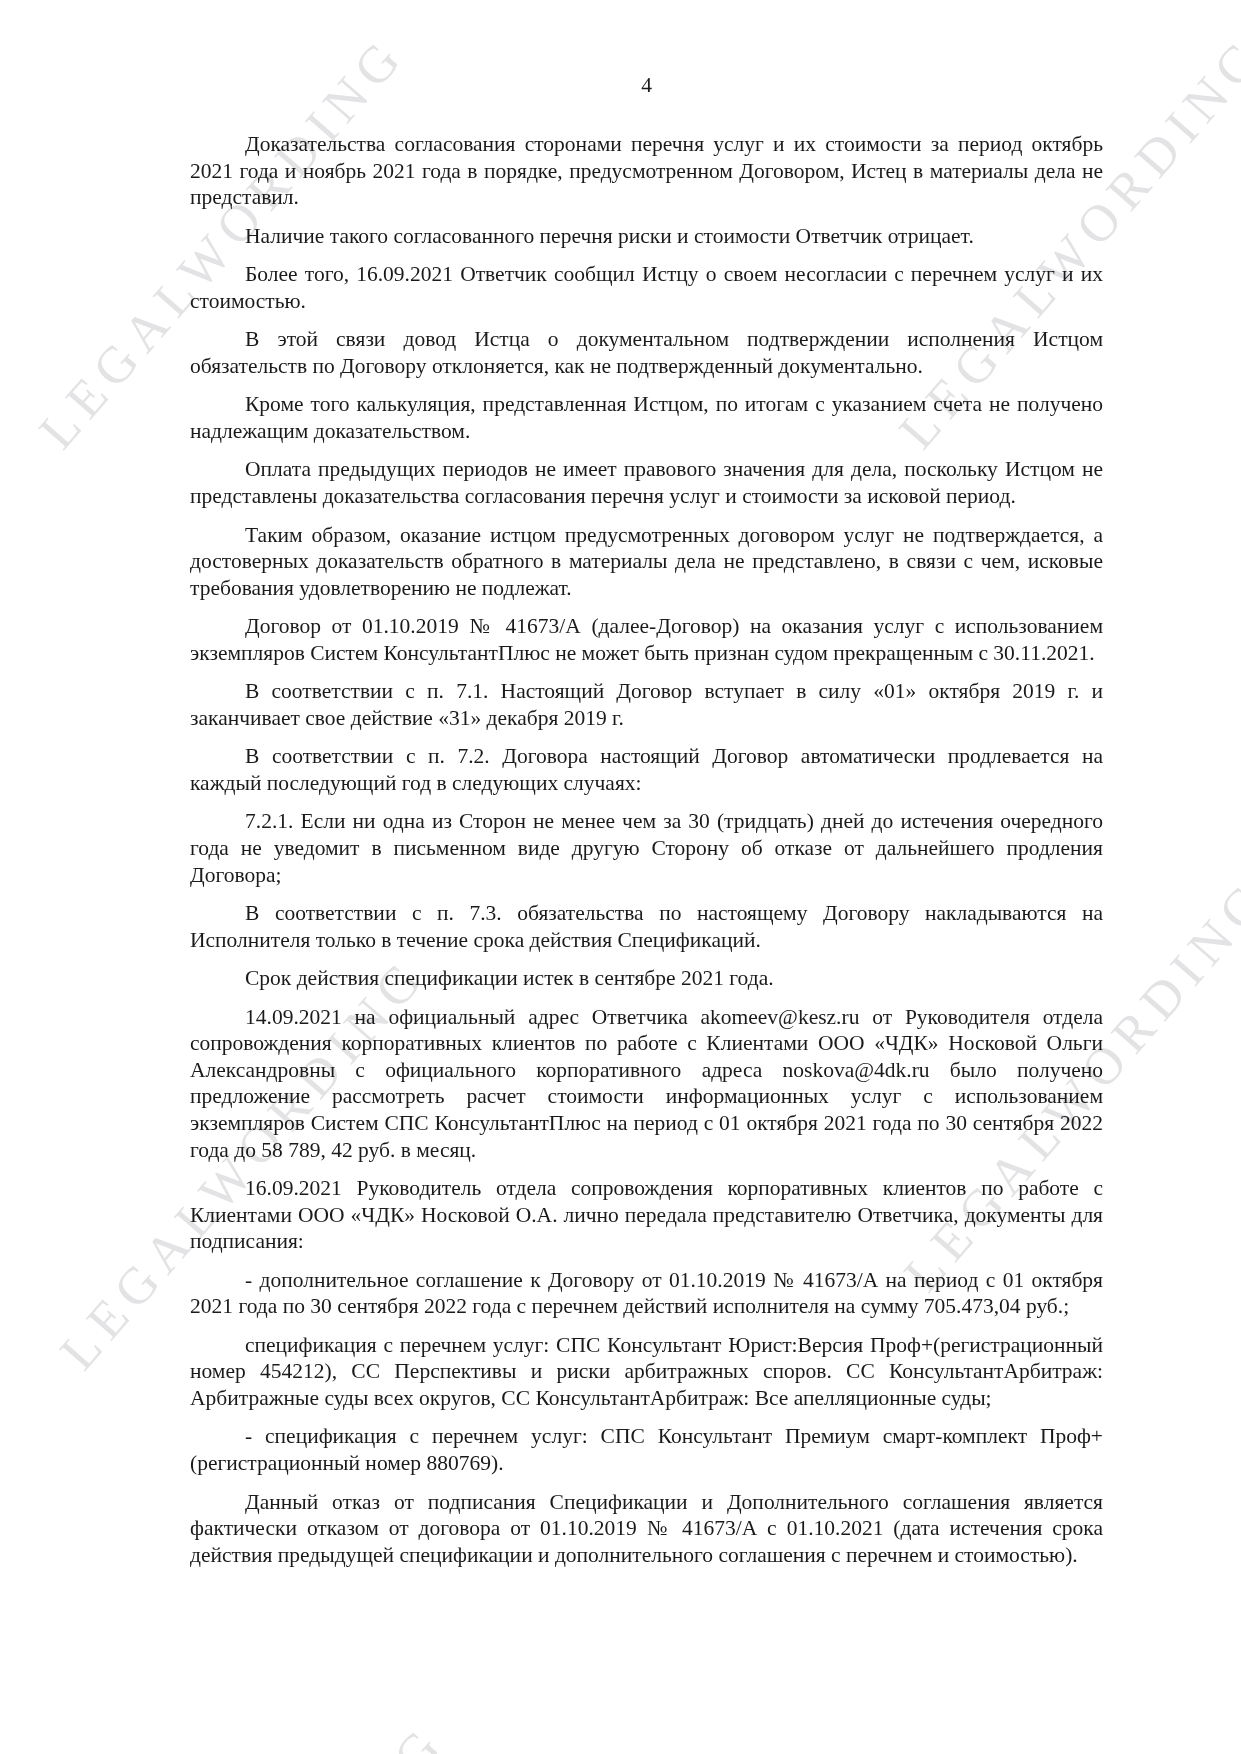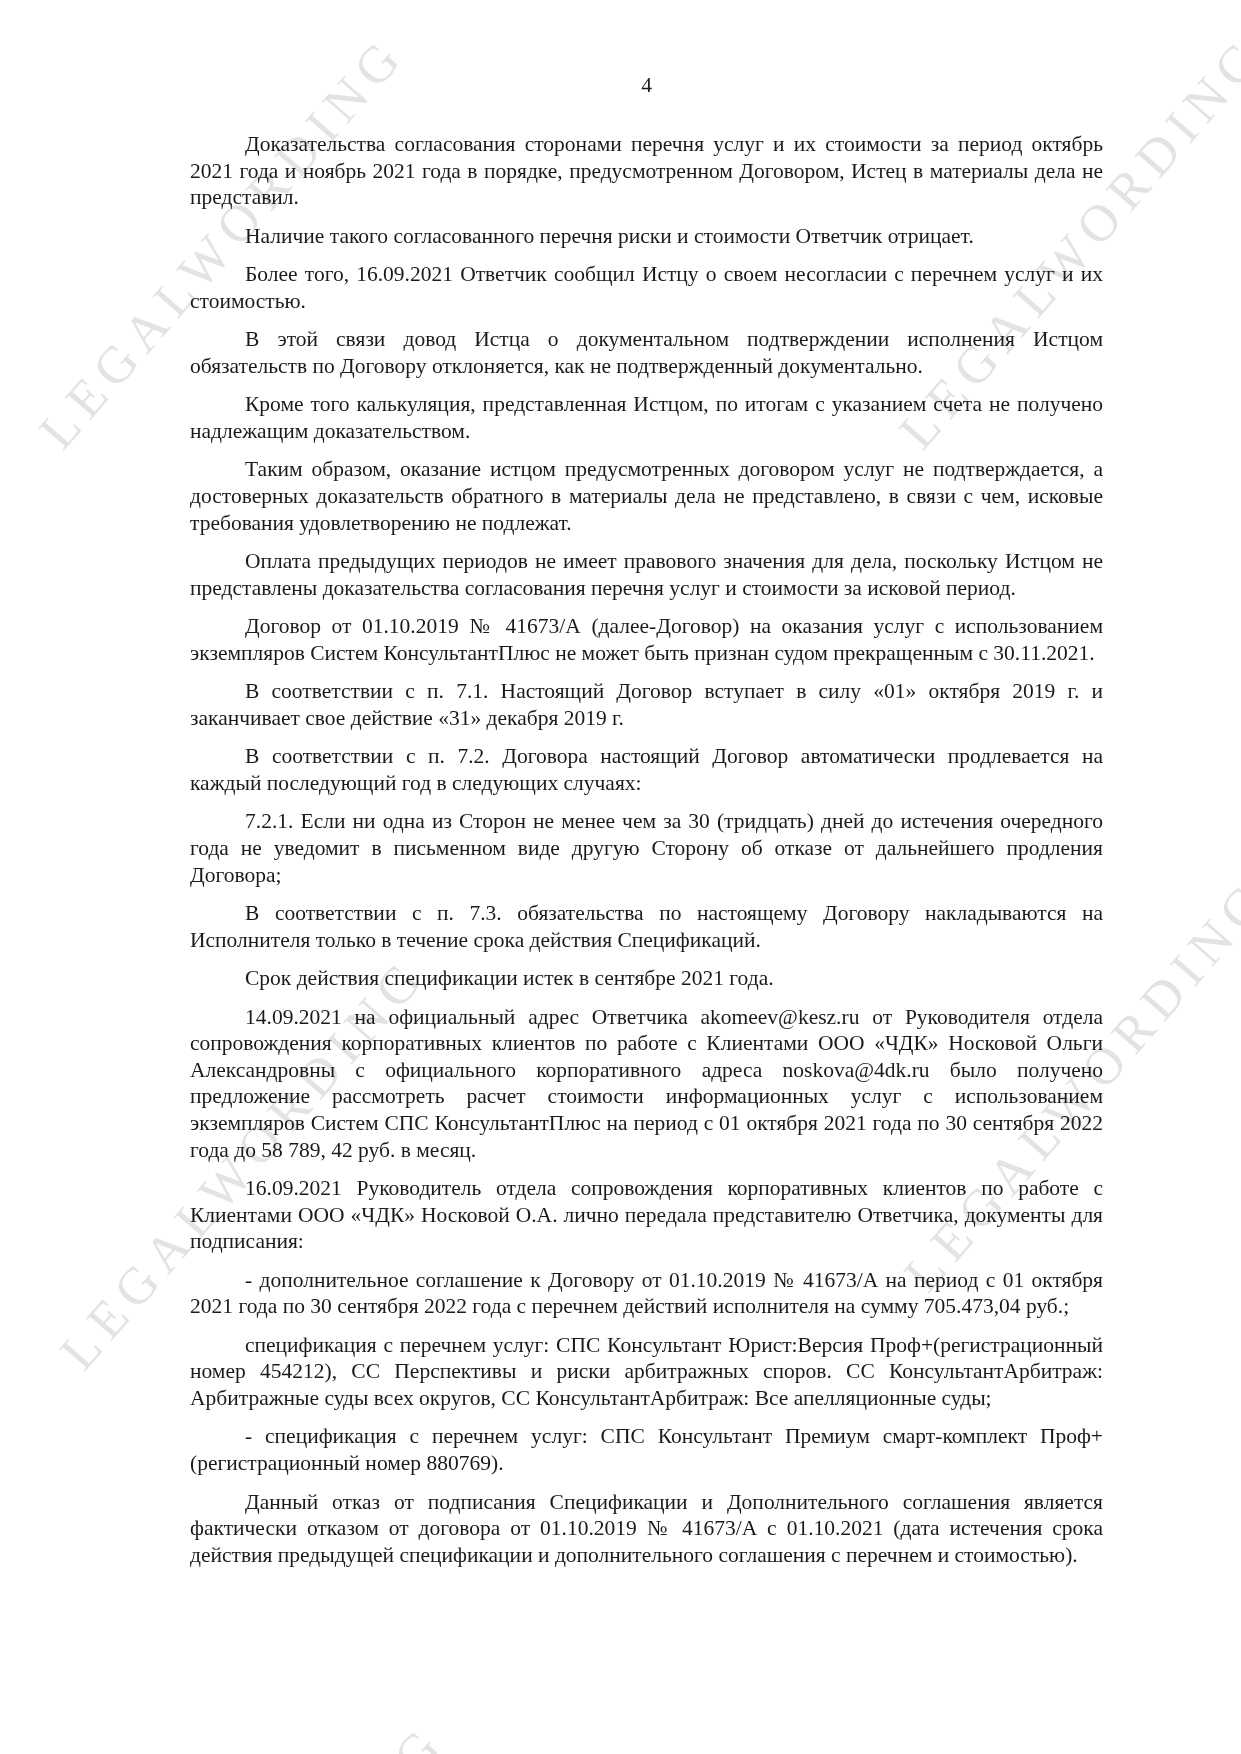--- a/index.html
+++ b/index.html
@@ -84,22 +84,22 @@
   </div>
 
   <div class="page-number">4</div>
 
   <div class="content" id="paragraphs">
       <p class="para">Доказательства согласования сторонами перечня услуг и их стоимости за период октябрь 2021 года и ноябрь 2021 года в порядке, предусмотренном Договором, Истец в материалы дела не представил.</p>
       <p class="para">Наличие такого согласованного перечня риски и стоимости Ответчик отрицает.</p>
       <p class="para">Более того, 16.09.2021 Ответчик сообщил Истцу о своем несогласии с перечнем услуг и их стоимостью.</p>
       <p class="para">В этой связи довод Истца о документальном подтверждении исполнения Истцом обязательств по Договору отклоняется, как не подтвержденный документально.</p>
       <p class="para">Кроме того калькуляция, представленная Истцом, по итогам с указанием счета не получено надлежащим доказательством.</p>
+      <p class="para">Оплата предыдущих периодов не имеет правового значения для дела, поскольку Истцом не представлены доказательства согласования перечня услуг и стоимости за исковой период.</p>
       <p class="para">Таким образом, оказание истцом предусмотренных договором услуг не подтверждается, а достоверных доказательств обратного в материалы дела не представлено, в связи с чем, исковые требования удовлетворению не подлежат.</p>
-      <p class="para">Оплата предыдущих периодов не имеет правового значения для дела, поскольку Истцом не представлены доказательства согласования перечня услуг и стоимости за исковой период.</p>
       <p class="para">Договор от 01.10.2019 № 41673/А (далее-Договор) на оказания услуг с использованием экземпляров Систем КонсультантПлюс не может быть признан судом прекращенным с 30.11.2021.</p>
       <p class="para">В соответствии с п. 7.1. Настоящий Договор вступает в силу «01» октября 2019 г. и заканчивает свое действие «31» декабря 2019 г.</p>
       <p class="para">В соответствии с п. 7.2. Договора настоящий Договор автоматически продлевается на каждый последующий год в следующих случаях:</p>
       <p class="para">7.2.1. Если ни одна из Сторон не менее чем за 30 (тридцать) дней до истечения очередного года не уведомит в письменном виде другую Сторону об отказе от дальнейшего продления Договора;</p>
       <p class="para">В соответствии с п. 7.3. обязательства по настоящему Договору накладываются на Исполнителя только в течение срока действия Спецификаций.</p>
       <p class="para">Срок действия спецификации истек в сентябре 2021 года.</p>
       <p class="para">14.09.2021 на официальный адрес Ответчика akomeev@kesz.ru от Руководителя отдела сопровождения корпоративных клиентов по работе с Клиентами ООО «ЧДК» Носковой Ольги Александровны с официального корпоративного адреса noskova@4dk.ru было получено предложение рассмотреть расчет стоимости информационных услуг с использованием экземпляров Систем СПС КонсультантПлюс на период с 01 октября 2021 года по 30 сентября 2022 года до 58 789, 42 руб. в месяц.</p>
       <p class="para">16.09.2021 Руководитель отдела сопровождения корпоративных клиентов по работе с Клиентами ООО «ЧДК» Носковой О.А.  лично передала представителю Ответчика, документы для подписания:</p>
       <p class="para">- дополнительное соглашение к Договору от 01.10.2019 № 41673/А на период с 01 октября 2021 года по 30 сентября 2022 года с перечнем действий исполнителя на сумму 705.473,04 руб.;</p>
       <p class="para">спецификация с перечнем услуг: СПС Консультант Юрист:Версия Проф+(регистрационный номер 454212), СС Перспективы и риски арбитражных споров. СС КонсультантАрбитраж: Арбитражные суды всех округов, СС КонсультантАрбитраж: Все апелляционные суды;</p>

